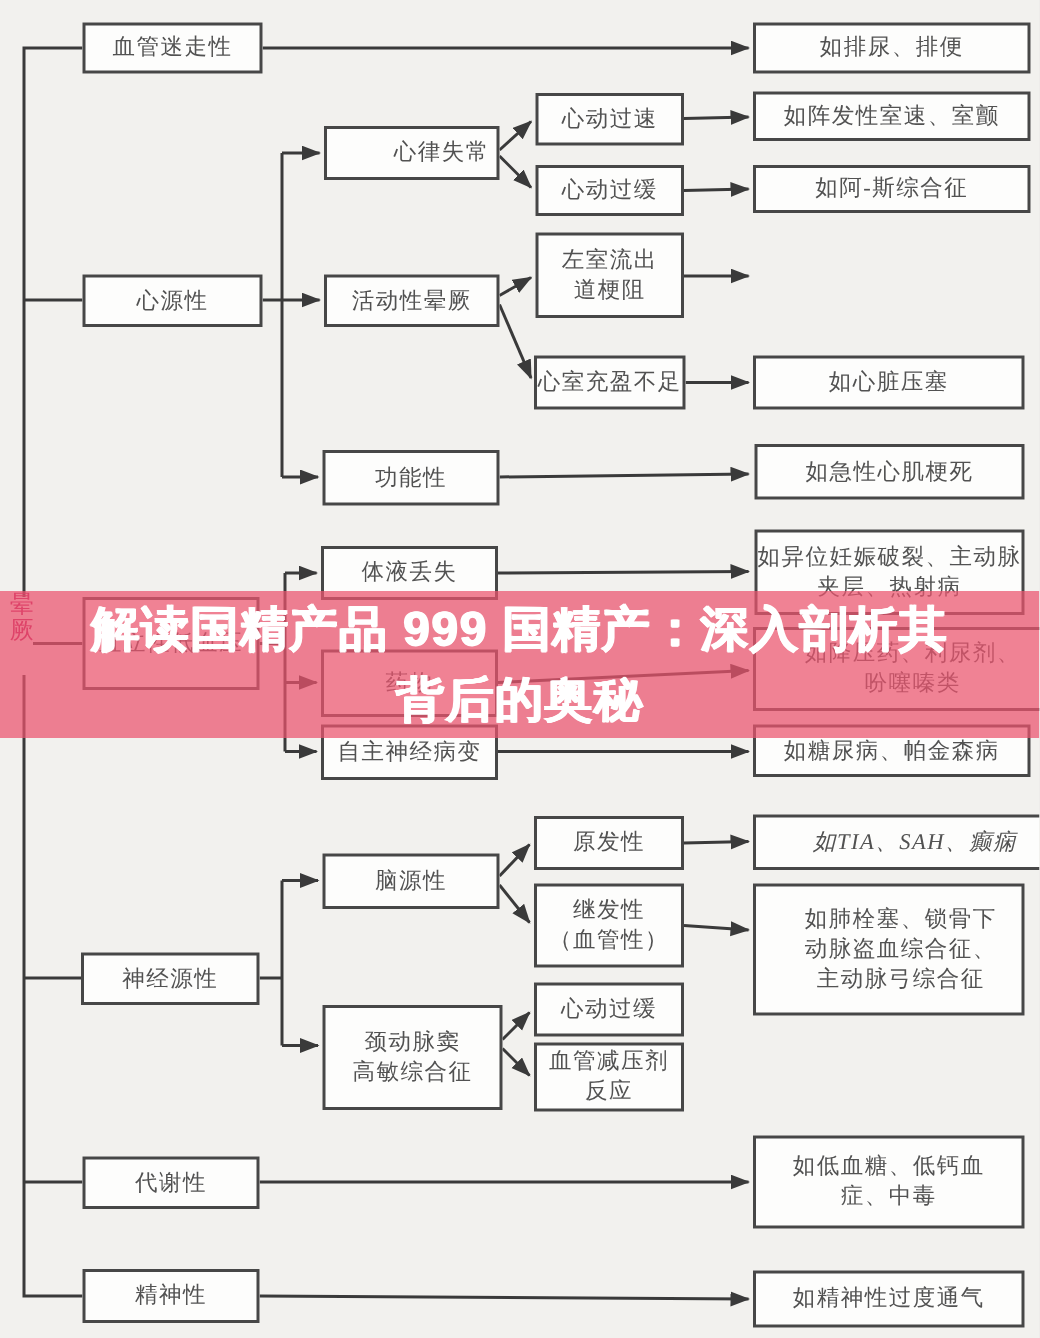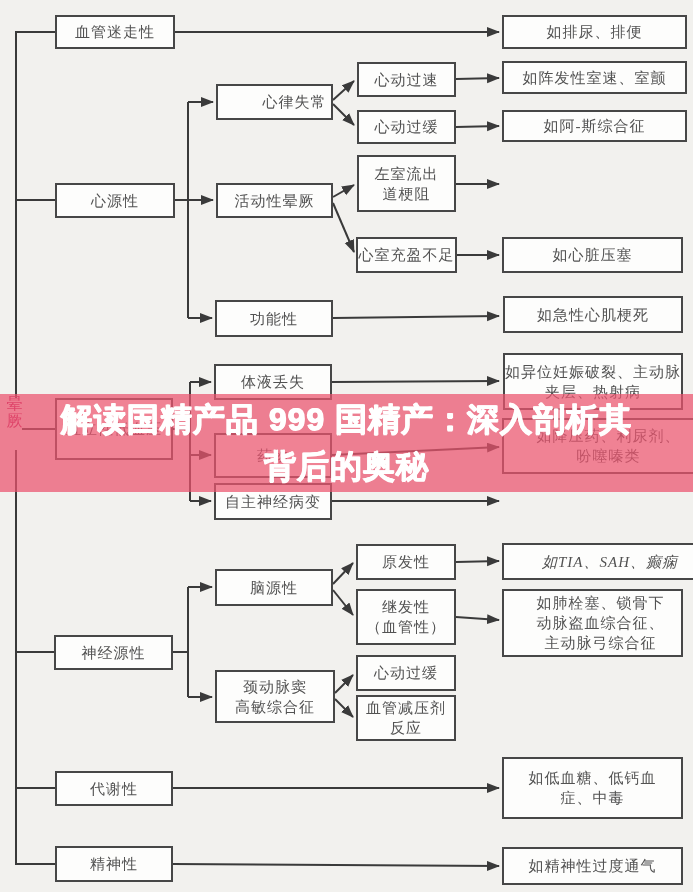--- a/index.html
+++ b/index.html
@@ -125,21 +125,21 @@
       </div>
       <div class="node" style="left: 214px; top: 433px; width: 118px; height: 45px;">
         <div>药物</div>
       </div>
       <div class="node" style="left: 214px; top: 483px; width: 118px; height: 37px;">
         <div>自主神经病变</div>
       </div>
       <div class="node" style="left: 215px; top: 569px; width: 118px; height: 37px;">
         <div>脑源性</div>
       </div>
-      <div class="node" style="left: 215px; top: 670px; width: 120px; height: 53px;">
+      <div class="node" style="left: 215px; top: 670px; width: 120px; height: 70px;">
         <div>颈动脉窦</div>
         <div>高敏综合征</div>
       </div>
       <div class="node" style="left: 357px; top: 62px; width: 99px; height: 35px;">
         <div>心动过速</div>
       </div>
       <div class="node" style="left: 357px; top: 110px; width: 99px; height: 34px;">
         <div>心动过缓</div>
       </div>
       <div class="node" style="left: 357px; top: 155px; width: 99px; height: 57px;">
@@ -179,24 +179,27 @@
         <div>如急性心肌梗死</div>
       </div>
       <div class="node" style="left: 503px; top: 353px; width: 180px; height: 57px;">
         <div>如异位妊娠破裂、主动脉</div>
         <div>夹层、热射病</div>
       </div>
       <div class="node" style="left: 502px; top: 418px; width: 213px; height: 56px;">
         <div>如降压药、利尿剂、</div>
         <div>吩噻嗪类</div>
       </div>
+      <div class="node" style="left: 502px; top: 483px; width: 185px; height: 35px;">
+        <div>如糖尿病、帕金森病</div>
+      </div>
       <div class="node" style="left: 502px; top: 543px; width: 216px; height: 37px; font-style: italic;">
         <div>如TIA、SAH、癫痫</div>
       </div>
-      <div class="node" style="left: 502px; top: 589px; width: 181px; height: 68px; padding-left: 16px;">
+      <div class="node" style="left: 502px; top: 589px; width: 181px; height: 88px; padding-left: 16px;">
         <div>如肺栓塞、锁骨下</div>
         <div>动脉盗血综合征、</div>
         <div>主动脉弓综合征</div>
       </div>
       <div class="node" style="left: 502px; top: 757px; width: 181px; height: 62px;">
         <div>如低血糖、低钙血</div>
         <div>症、中毒</div>
       </div>
       <div class="node" style="left: 502px; top: 847px; width: 181px; height: 38px;">
         <div>如精神性过度通气</div>

